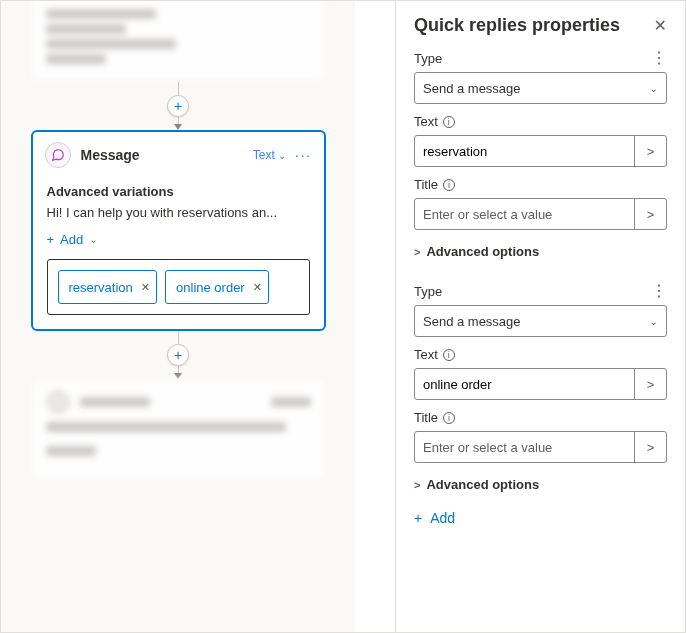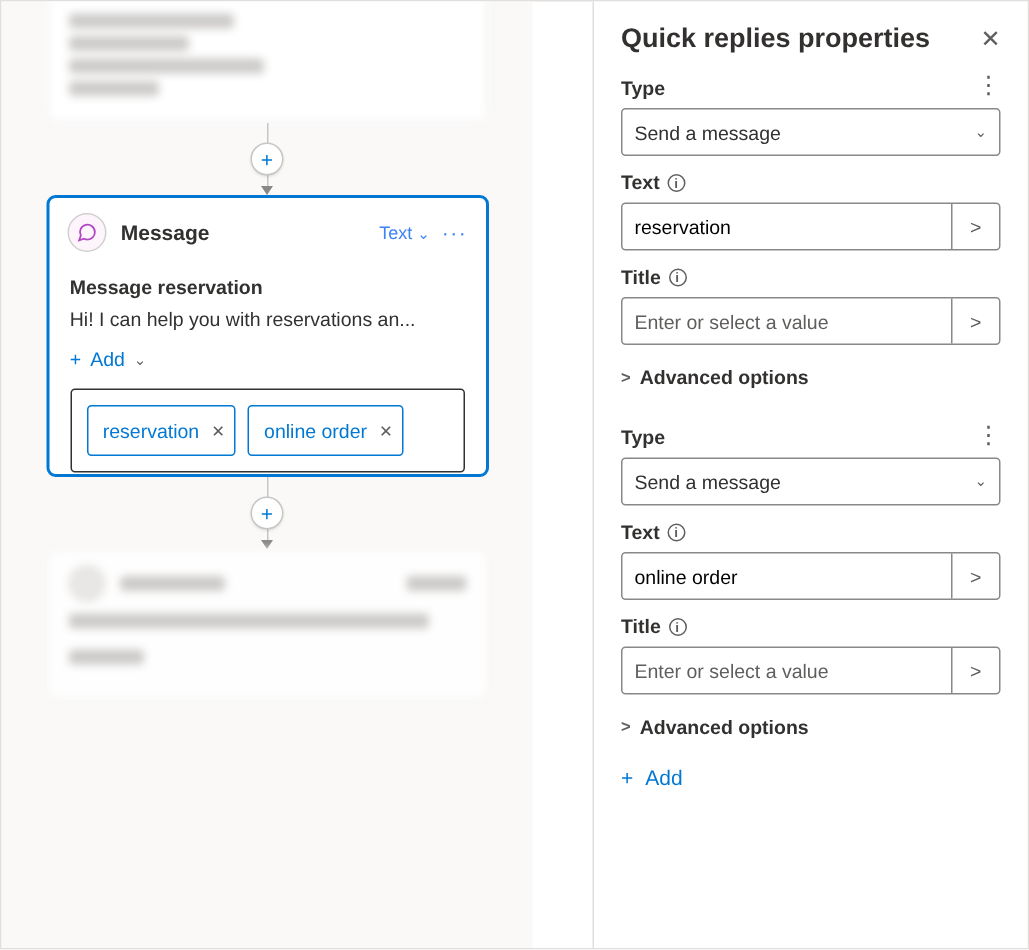--- a/index.html
+++ b/index.html
@@ -62,21 +62,21 @@
   .arrow-down {
     width:0;height:0;border-left:4px solid transparent;
     border-right:4px solid transparent;border-top:6px solid #8a8886;
     margin-top:-2px;
   }
   .msg-card {
     background:#fff;
     border:2px solid #0078d4;
     border-radius:6px;
     width:295px;
-    padding-bottom:1px;
+    padding-bottom:14px;
   }
   .msg-head {
     display:flex; align-items:center; padding:10px 12px;
   }
   .msg-icon {
     width:26px;height:26px;border-radius:50%;
     border:1px solid #d2d0ce; background:#fdf5fb;
     display:flex;align-items:center;justify-content:center;
     color:#b146c2; margin-right:10px;
   }
@@ -96,21 +96,21 @@
     border:1px solid #0078d4; border-radius:3px;
     padding:4px 6px 4px 10px; color:#0078d4;
     display:flex; align-items:center; gap:8px; font-size:13px;
   }
   .chip .x { color:#605e5c; font-size:11px; cursor:pointer;}
   
   .panel-head { display:flex; align-items:center; justify-content:space-between; margin-bottom:14px;}
   .panel-title { font-size:18px; font-weight:600; }
   .panel .close { font-size:16px; cursor:pointer; color:#605e5c;}
   .field-row { display:flex; align-items:center; justify-content:space-between; margin-top:10px;}
-  .field-label { font-weight:700; font-size:13px; display:flex; align-items:center; gap:5px;}
+  .field-label { font-weight:400; font-size:13px; display:flex; align-items:center; gap:5px;}
   .info { width:12px;height:12px;border:1px solid #605e5c;border-radius:50%;
     display:inline-flex;align-items:center;justify-content:center;
     font-size:9px;color:#605e5c;}
   .kebab { color:#605e5c; font-size:16px; cursor:pointer; line-height:1; }
   .select, .input-combo {
     margin-top:6px; border:1px solid #8a8886; border-radius:3px;
     height:32px; display:flex; align-items:center; background:#fff;
   }
   .select { padding:0 8px; justify-content:space-between; cursor:pointer;}
   .select .sel-chev { font-size:10px; color:#605e5c;}
@@ -161,21 +161,21 @@
           <svg width="14" height="14" viewBox="0 0 24 24" fill="none" stroke="currentColor" stroke-width="2">
               <path d="M21 11.5a8.38 8.38 0 0 1-8.5 8.5 8.5 8.5 0 0 1-3.9-.95L3 21l1.95-5.6A8.5 8.5 0 1 1 21 11.5z"></path>
             </svg>
         </div>
         <div class="msg-title">Message</div>
         <div class="head-right">
           <span><span>Text</span> <span class="chev">⌄</span></span>
           <span class="dots">···</span>
         </div>
       </div>
-      <div class="section-label">Message reservation</div>
+      <div class="section-label">Advanced variations</div>
       <div class="variation">Hi! I can help you with reservations an...</div>
       <div class="add-row">
         <span>+</span>
         <span>Add</span>
         <span class="chev">⌄</span>
       </div>
       <div class="qr-box">
         <div class="chip">
           <span>reservation</span>
           <span class="x">✕</span>

